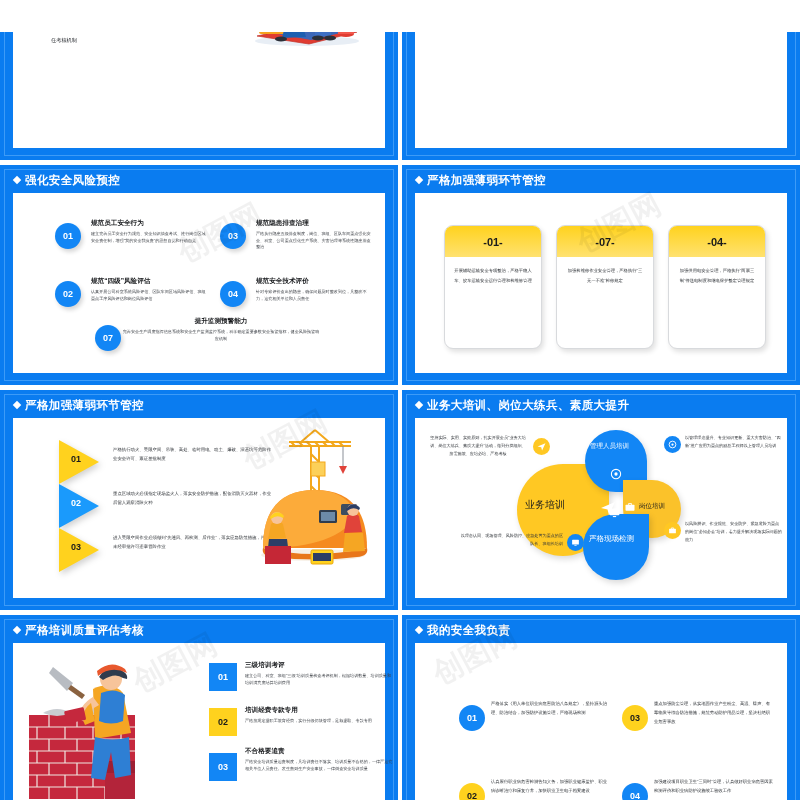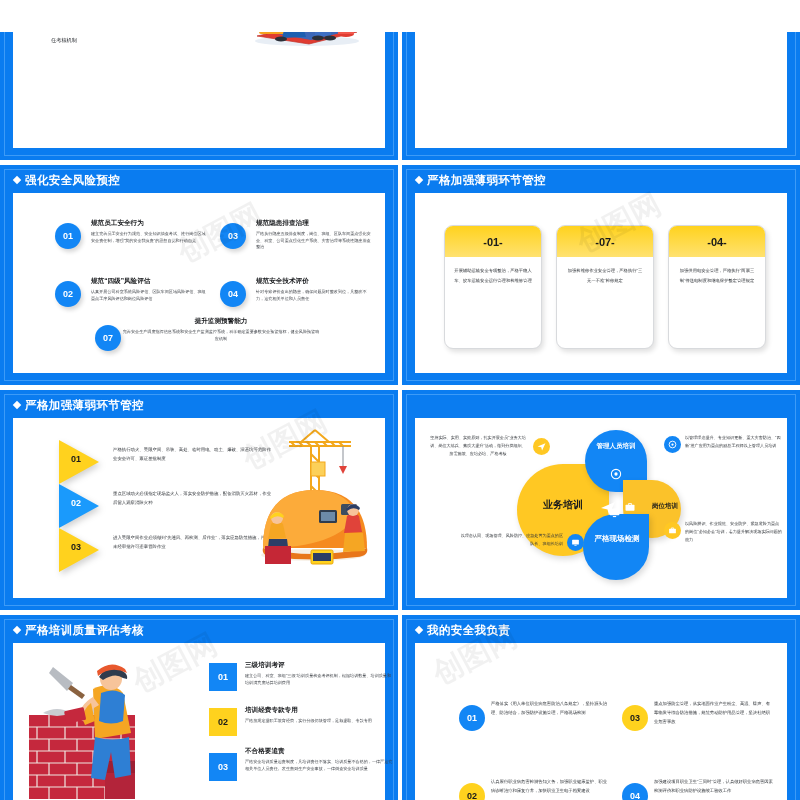--- a/index.html
+++ b/index.html
@@ -57,21 +57,21 @@
   .tri { position:absolute; width:0;height:0; border-top:22px solid transparent;
          border-bottom:22px solid transparent; filter:drop-shadow(2px 3px 3px rgba(0,0,0,.18)); }
   .trinum { position:absolute; font-size:9px; font-weight:bold; color:#1b1b1b; }
   .triwhite { color:#ffffff; }
   .tritxt { position:absolute; font-size:4.4px; color:#2d3136; line-height:2.1; width:160px; }
   .ill5 { position:absolute; right:6px; top:6px; width:128px; height:150px; }
 
   
   .petal-wrap { position:absolute; left:92px; top:8px; width:200px; height:160px; }
   .petal { position:absolute; border-radius:50% 50% 50% 0; box-shadow:2px 3px 6px rgba(0,0,0,.15); }
-  .plabel { position:absolute; color:#fff; font-weight:bold; text-align:center; line-height:1.3; }
+  .plabel { position:absolute; color:#fff; font-weight:normal; line-height:1.3; }
   .sideblk { position:absolute; width:98px; font-size:4.1px; color:#303439; line-height:1.9; }
   .icobadge { position:absolute; width:17px; height:17px; border-radius:50%;
               display:flex; align-items:center; justify-content:center; color:#fff; }
 
   
   .sq { position:absolute; width:28px; height:28px; display:flex; align-items:center;
         justify-content:center; font-size:9px; font-weight:bold; }
   .sqitem { position:absolute; width:148px; }
   .ill7 { position:absolute; left:14px; top:10px; width:148px; height:150px; }
 
@@ -288,20 +288,23 @@
           <rect x="62" y="129" width="18" height="8" fill="#2c3e66"></rect>
         </svg>
       </div>
       <div class="wm">
         <div class="wmtxt" style="left:240px;top:30px">创图网</div>
       </div>
     </div>
 
     <div class="slide">
       <div class="frame"></div>
+      <div class="stitle">
+        <span class="dia"></span><span>业务大培训、岗位大练兵、素质大提升</span>
+      </div>
       <div class="canvas">
         <div class="petal-wrap">
 
           <div class="petal" style="left:10px;top:38px;width:92px;height:92px;background:#ffc823;border-radius:50% 0 50% 50%"></div>
           <div class="plabel" style="left:18px;top:72px;width:76px;font-size:10px;color:#17191c">业务培训</div>
           <svg style="position:absolute;left:93px;top:74px;width:16px;height:16px" viewBox="0 0 16 16">
               <path d="M1 8 L15 2 L9 15 L7.5 9.5 Z" fill="#fff"></path>
             </svg>
 
           <div class="petal" style="left:78px;top:4px;width:62px;height:62px;background:#1286f5;border-radius:50% 50% 0 50%"></div>

